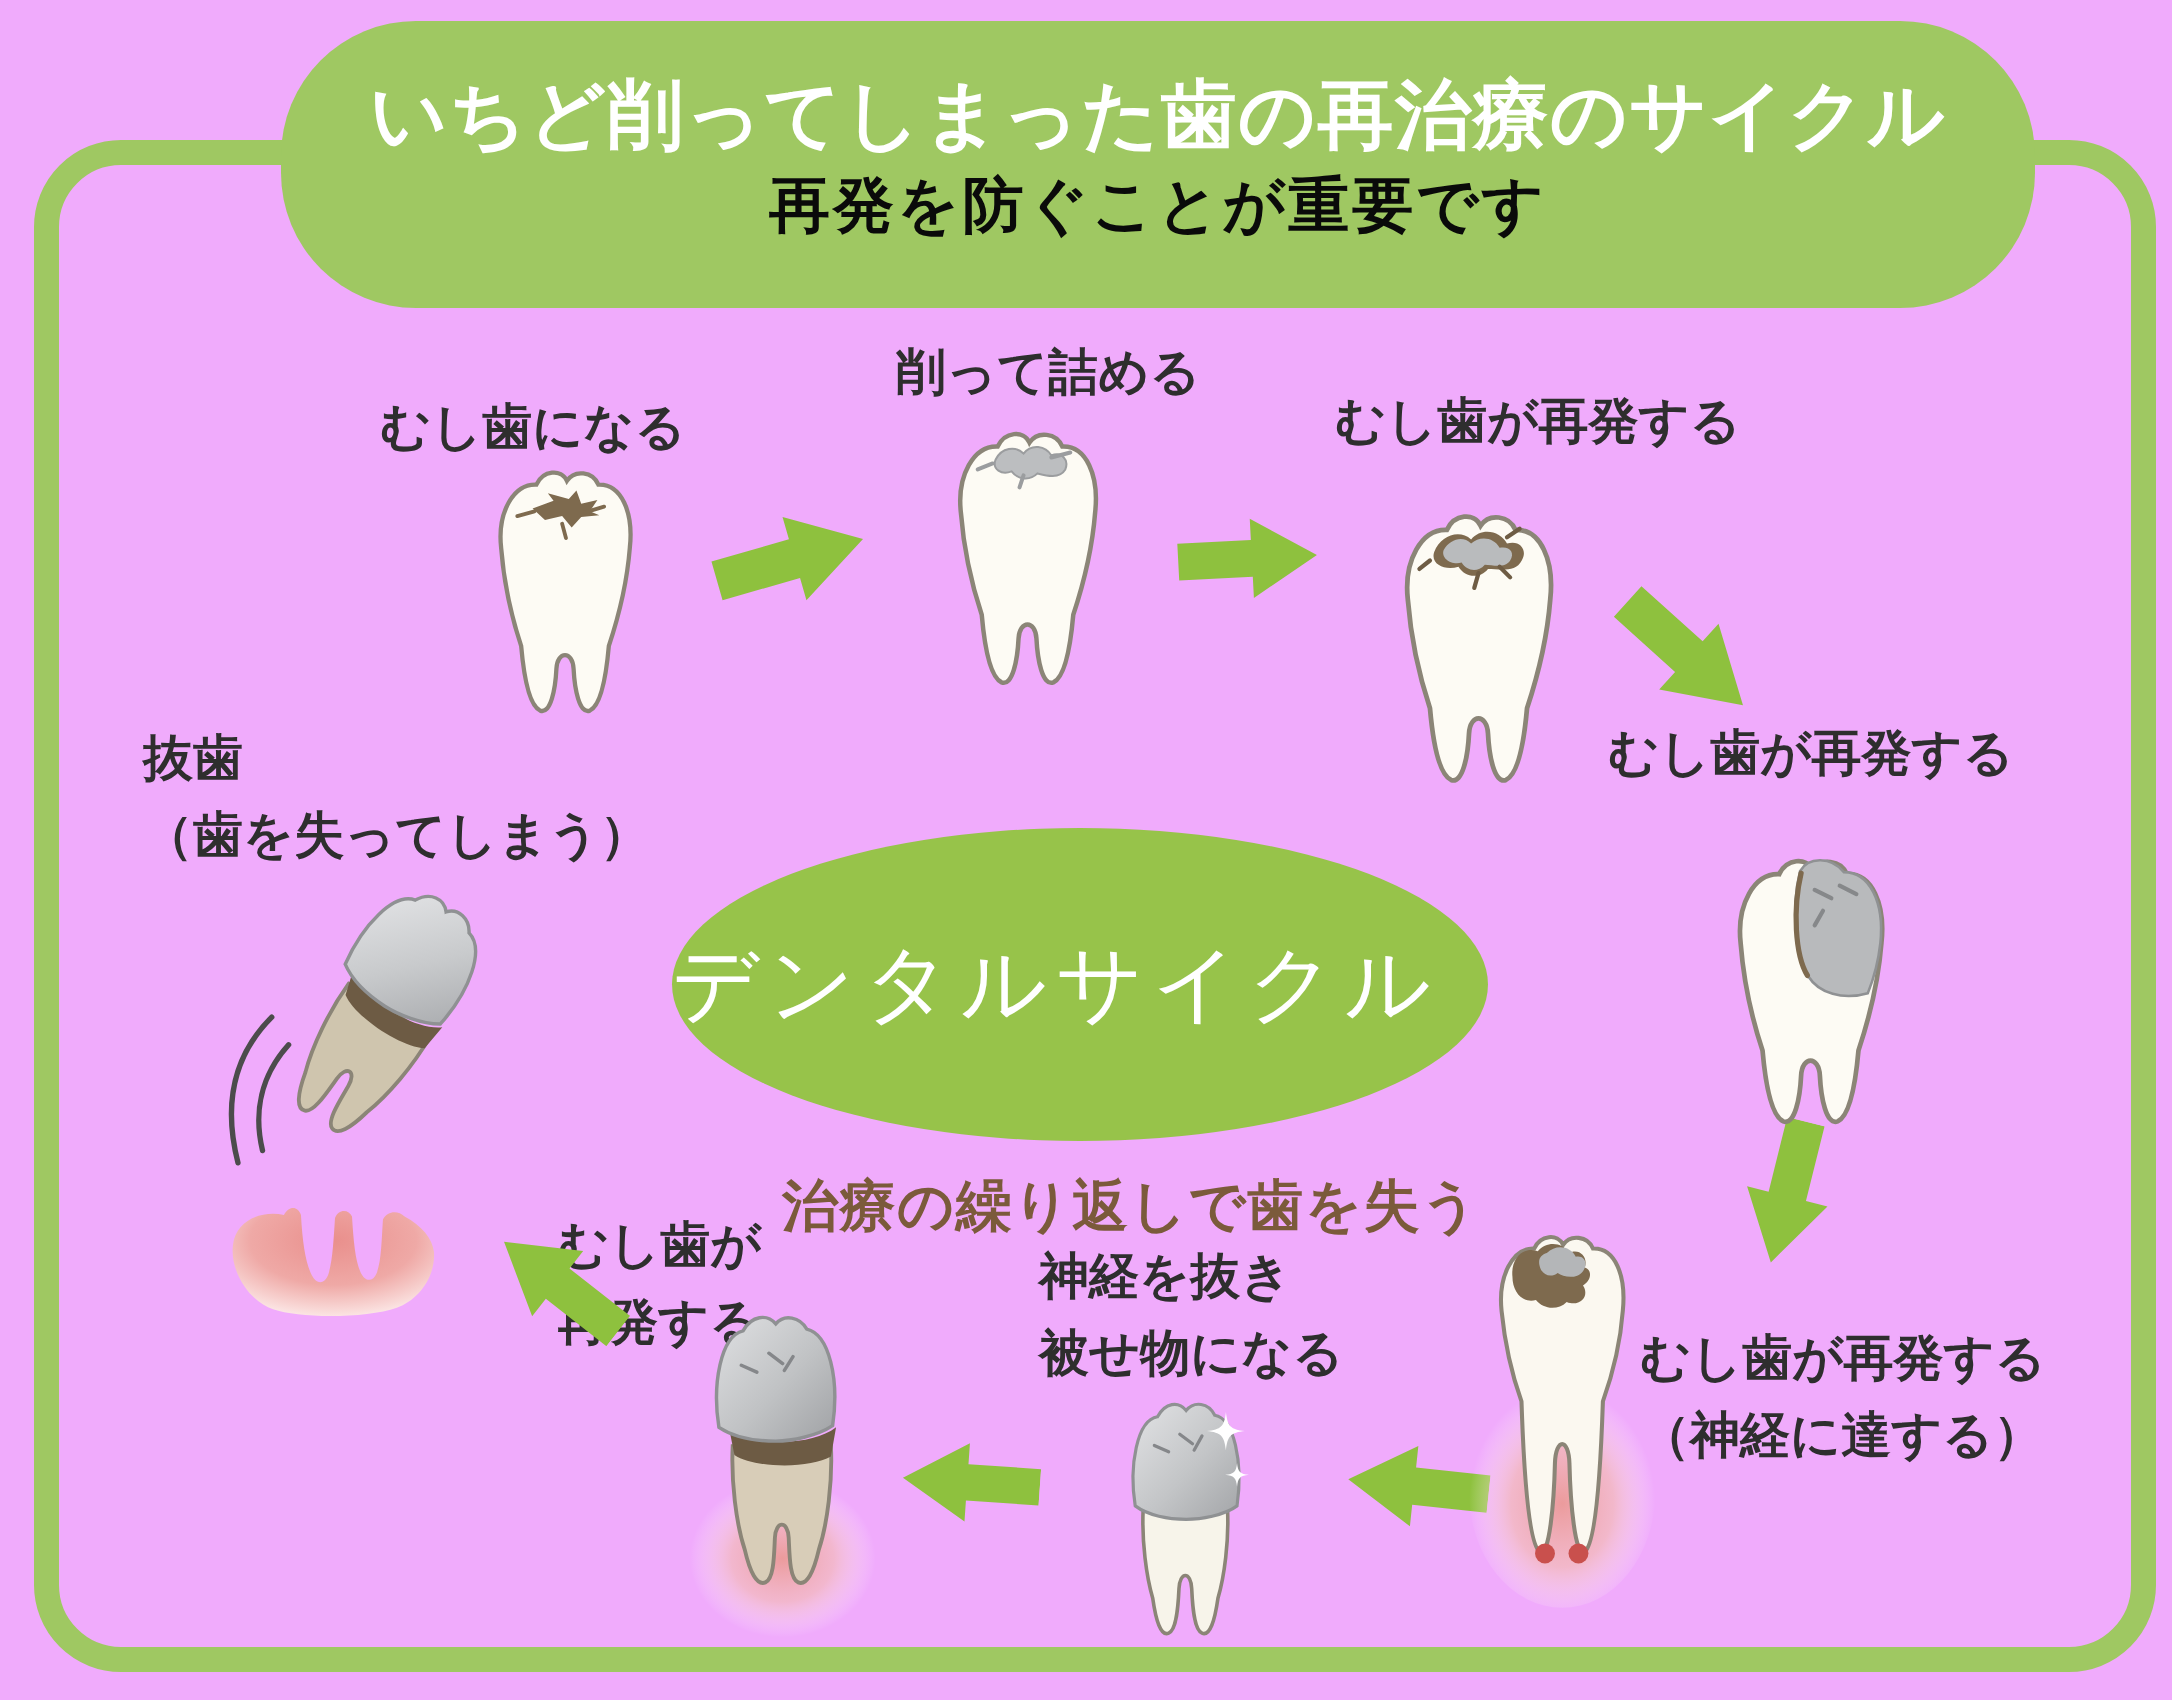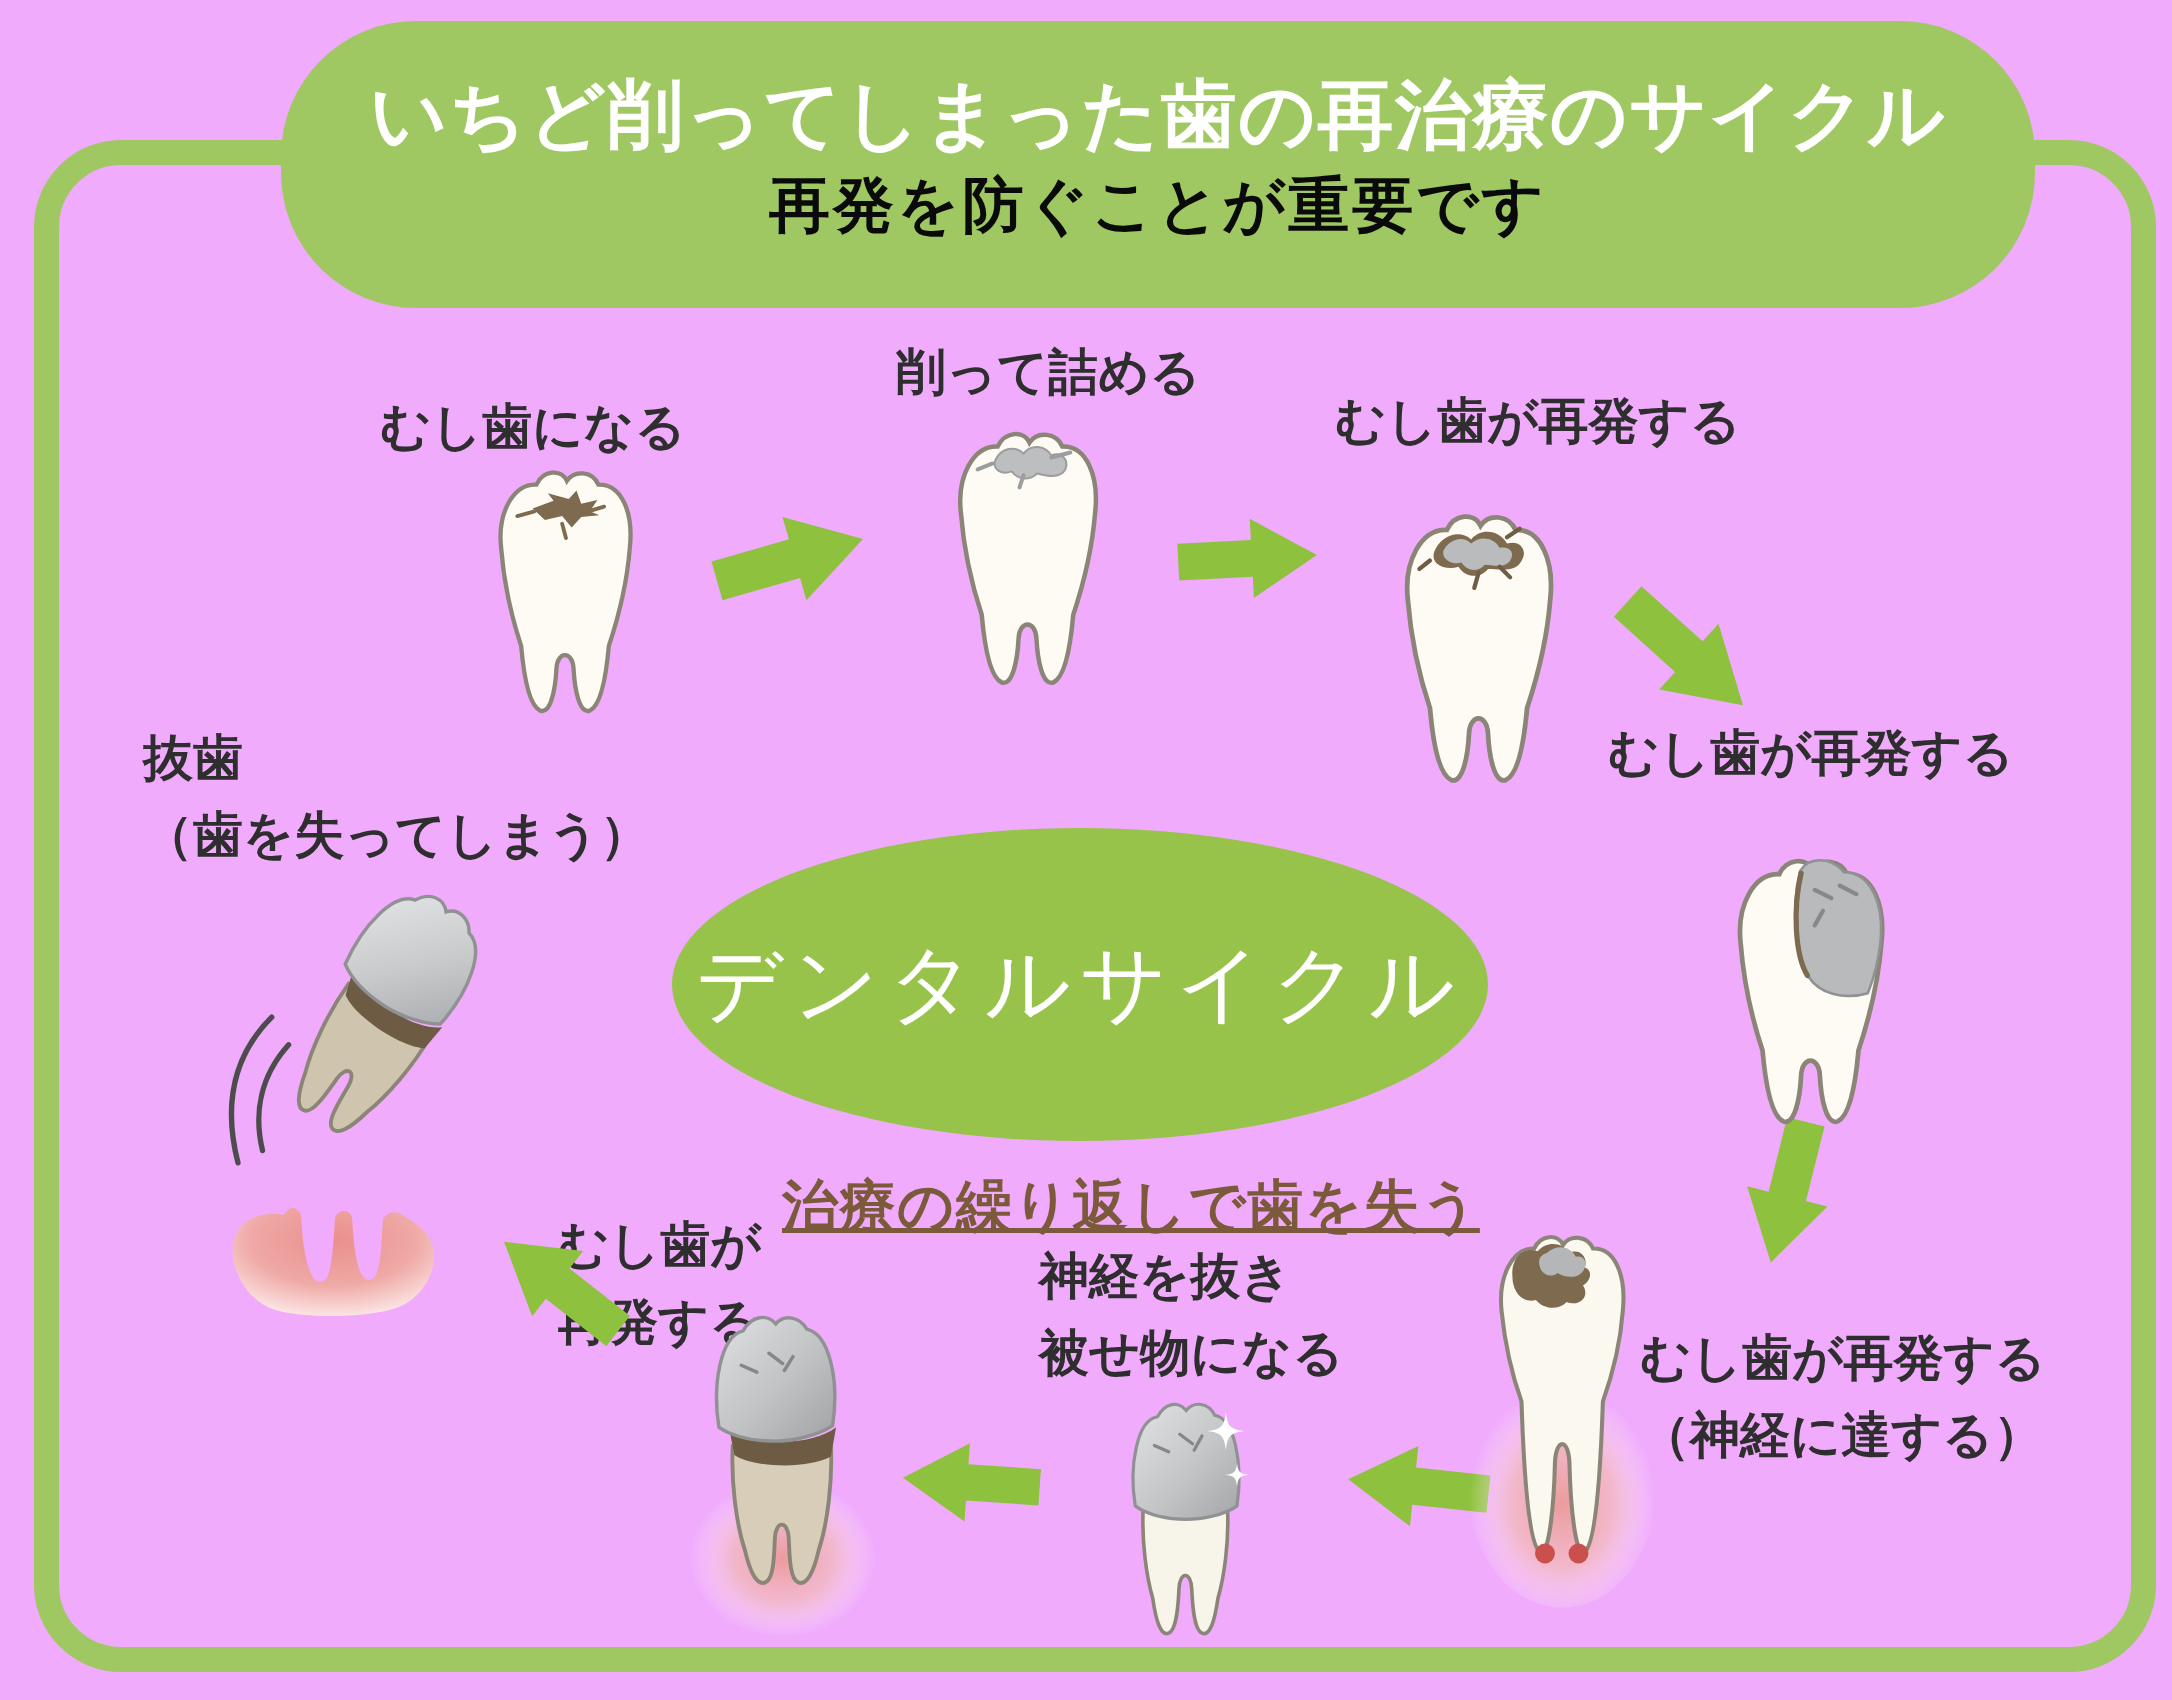--- a/index.html
+++ b/index.html
@@ -22,26 +22,26 @@
     letter-spacing:1.5px;line-height:1.1;
   }
   .banner .subtitle{
     margin-top:15px;font-size:61px;font-weight:900;color:var(--subtitle_black);
     letter-spacing:3px;line-height:1.1;
   }
   
   .ellipse{
     position:absolute;left:672px;top:828px;width:816px;height:313px;
     background:var(--ellipse_green);border-radius:50%;
-    display:flex;align-items:center;justify-content:center;
+    display:flex;align-items:center;
   }
   .ellipse span{font-size:85px;font-weight:300;color:#ffffff;letter-spacing:9px;}
   .caption{
     position:absolute;left:782px;top:1169px;width:653px;text-align:center;
-    font-size:56px;font-weight:700;color:var(--caption_brown);letter-spacing:1.5px;white-space:nowrap;text-decoration:underline;
+    font-size:56px;font-weight:700;color:var(--caption_brown);letter-spacing:1.5px;white-space:nowrap;
   }
   
   .stage-label{
     position:absolute;font-size:50px;font-weight:600;color:var(--label_dark);
     line-height:1.54;white-space:nowrap;
   }
   .stage-label span{display:block;}
   
   .arrow{position:absolute;}
   .arrow svg{width:100%;height:100%;display:block;}

